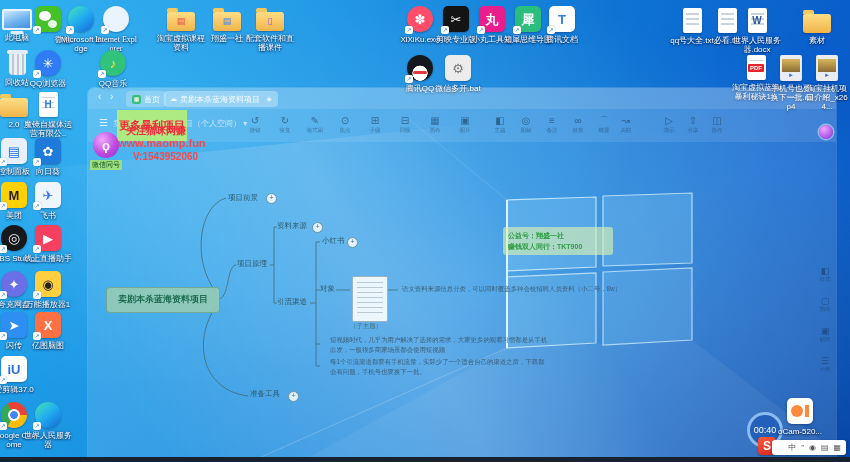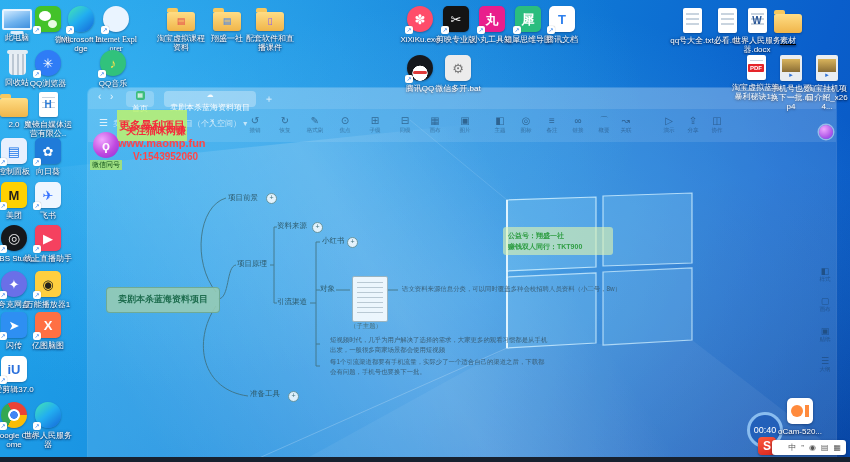--- a/index.html
+++ b/index.html
@@ -61,21 +61,21 @@
     background:radial-gradient(circle,#4285f4 0 44%,#fff 46% 100%);}
   .k-ocam{background:#fff;border-radius:5px;box-shadow:0 1px 3px rgba(0,20,60,.45);}
   .k-ocam::before{content:"";position:absolute;left:4px;top:7px;width:12px;height:12px;border-radius:50%;background:#ff8a3c;}
   .k-ocam::after{content:"";position:absolute;right:4px;top:7px;width:4px;height:12px;background:#ff8a3c;}
   
   .win{position:absolute;left:88px;top:88px;width:748px;height:370px;border-radius:6px 6px 0 0;
     background:rgba(218,242,253,.15);box-shadow:0 0 0 1px rgba(255,255,255,.16);}
   .tabbar{position:absolute;left:0;top:0;right:0;height:21px;background:rgba(255,255,255,.20);border-radius:6px 6px 0 0;}
   .navarr{position:absolute;top:3px;font-size:10px;color:rgba(255,255,255,.85);cursor:pointer;}
   .tab{position:absolute;top:3px;height:16px;display:flex;align-items:center;gap:3px;padding:0 6px;
-    border-radius:4px;font-size:8px;color:rgba(255,255,255,.95);cursor:pointer;flex-direction:column;}
+    border-radius:4px;font-size:8px;color:rgba(255,255,255,.95);cursor:pointer;}
   .tab.home{left:38px;background:rgba(255,255,255,.22);}
   .homeico{width:9px;height:9px;border-radius:2px;background:#3dbd7d;color:#fff;font-size:6px;line-height:9px;text-align:center;}
   .tab.doc{left:76px;background:rgba(255,255,255,.30);}
   .cloudico{font-size:7px;color:rgba(255,255,255,.9);}
   .tclose{margin-left:4px;font-size:8px;color:rgba(255,255,255,.8);}
   .addtab{position:absolute;left:176px;top:4px;font-size:10px;color:rgba(255,255,255,.85);cursor:pointer;}
   .wctrl{position:absolute;right:8px;top:4px;display:flex;gap:10px;font-size:8px;color:rgba(255,255,255,.8);}
   .tbar{position:absolute;left:0;top:21px;right:0;height:33px;background:rgba(255,255,255,.10);}
   .menu{position:absolute;left:11px;top:8px;font-size:10px;color:rgba(255,255,255,.8);cursor:pointer;}
   .doctitle{position:absolute;left:25px;top:9px;font-size:8px;color:rgba(255,255,255,.65);white-space:nowrap;}
@@ -355,21 +355,21 @@
       <div class="di" style="left: 704px; top: 8px; width: 46px;">
         <div class="dg k-page"></div>
         <div class="dl">必看.txt</div>
       </div>
       <div class="di" style="left: 731px; top: 8px; width: 52px;">
         <div class="dg k-page">
           <span class="gg" style="color: rgb(43, 87, 151);">W</span>
         </div>
         <div class="dl">世界人民服务器.docx</div>
       </div>
-      <div class="di" style="left: 765px; top: 8px; width: 46px; text-decoration: underline;">
+      <div class="di" style="left: 794px; top: 8px; width: 46px;">
         <div class="dg k-folder"></div>
         <div class="dl">素材</div>
       </div>
       <div class="di" style="left: 730px; top: 55px; width: 52px;">
         <div class="dg k-pdf">
           <span class="gg">PDF</span>
         </div>
         <div class="dl">淘宝虚拟蓝海暴利秘诀1...</div>
       </div>
       <div class="di" style="left: 769px; top: 55px; width: 44px;">

